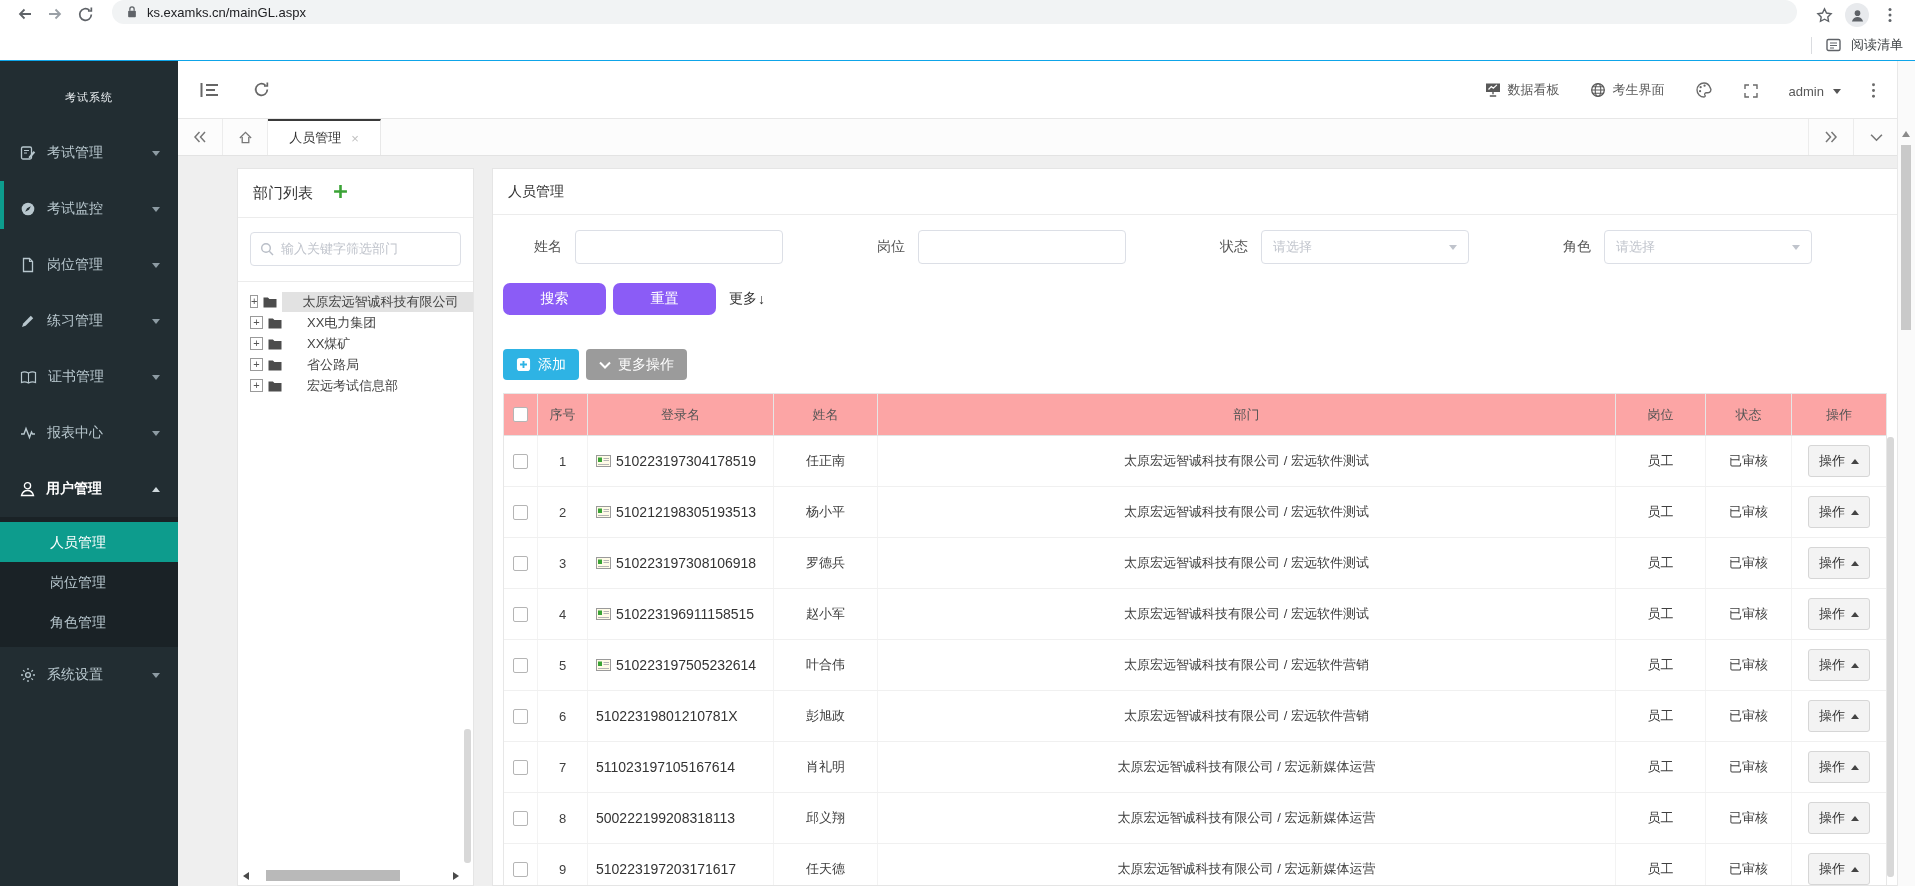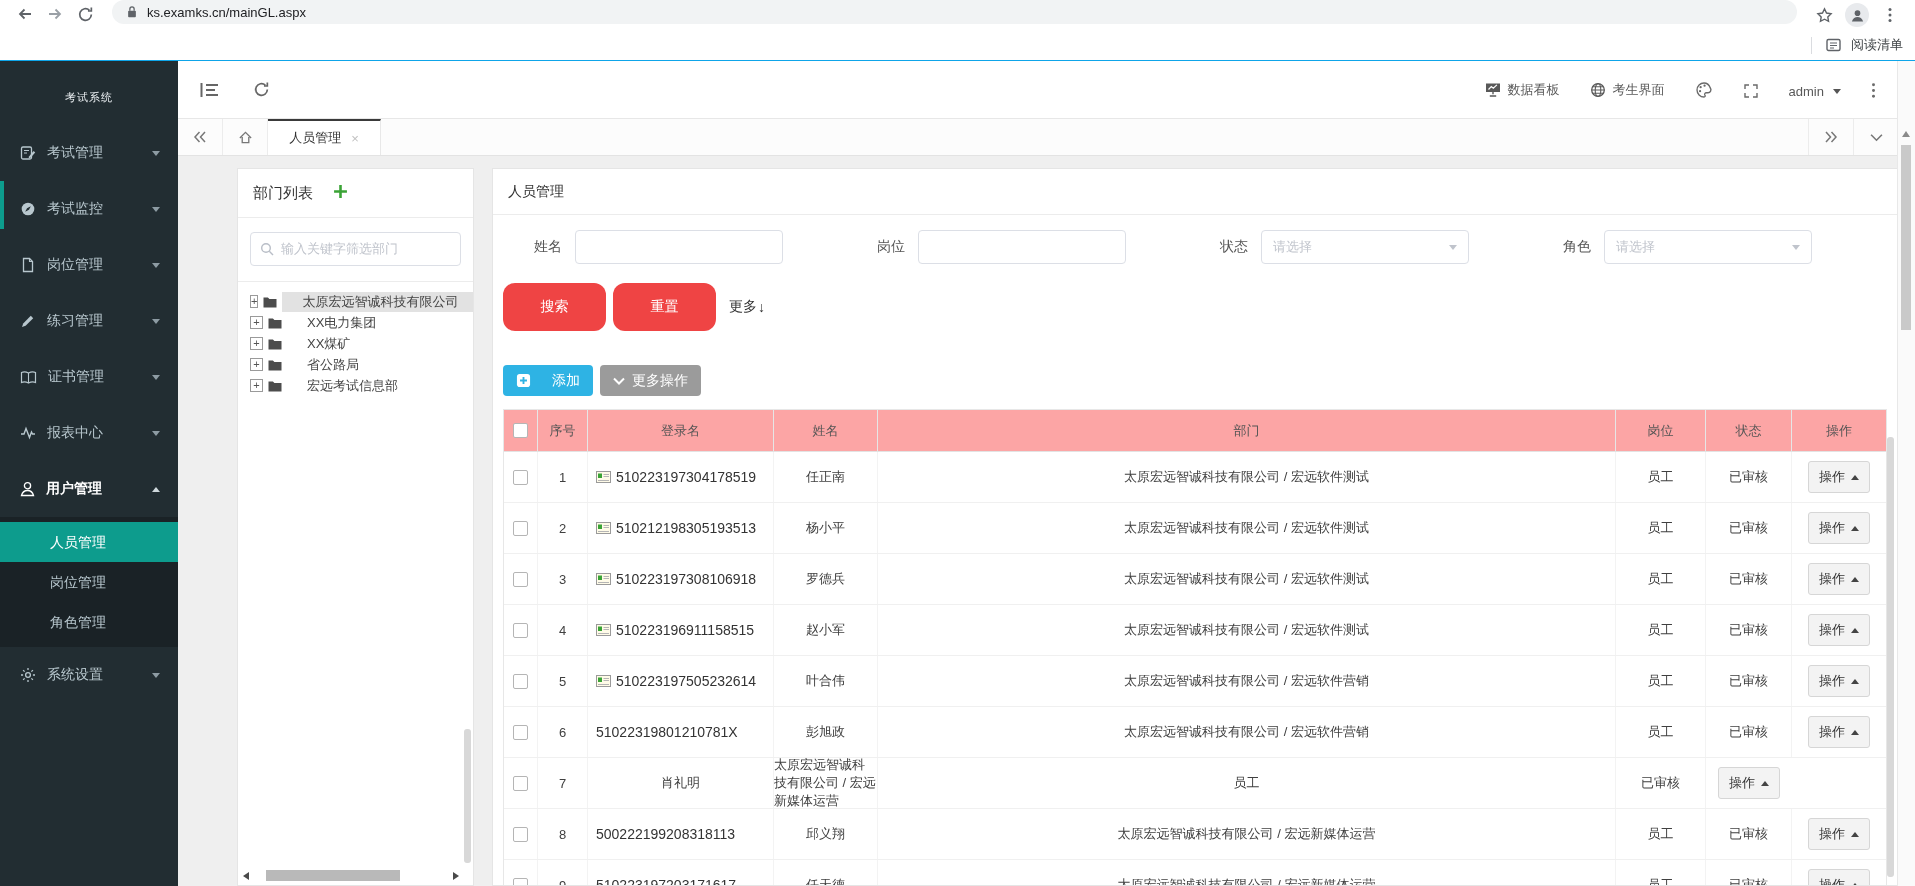--- a/index.html
+++ b/index.html
@@ -90,26 +90,26 @@
   .filters{display:flex;padding:15px 10px 0;}
   .fgroup{width:343px;display:flex;align-items:center;}
   .flabel{width:72px;text-align:right;padding-right:13px;font-size:14px;color:#555;box-sizing:border-box;flex:none;}
   .finput{width:208px;height:34px;border:1px solid #dcdfe6;border-radius:4px;background:#fff;
      box-sizing:border-box;font-size:13px;padding:0 10px;color:#333;outline:none;}
   .fselect{width:208px;height:34px;border:1px solid #dcdfe6;border-radius:4px;background:#fff;
      box-sizing:border-box;display:flex;align-items:center;justify-content:space-between;
      padding:0 11px;color:#c0c4cc;font-size:13px;cursor:pointer;}
   .caret.gray{border-top:5px solid #c0c4cc;}
   .btn-row{display:flex;align-items:center;padding:19px 10px 0;}
-  .btn{height:48px;width:103px;border-radius:12px;background:#ef4444;color:#fff;font-size:14px;
+  .btn{height:32px;width:103px;border-radius:7px;background:#8b5cf6;color:#fff;font-size:14px;
      display:flex;align-items:center;justify-content:center;margin-right:7px;cursor:pointer;border:none;}
   .more-link{margin-left:6px;font-size:14px;color:#333;cursor:pointer;display:flex;align-items:center;gap:1px;}
   .action-row{display:flex;align-items:center;padding:34px 10px 0;gap:7px;}
   .btn-add{height:31px;padding:0 13px;border-radius:4px;background:#2eb3e4;color:#fff;
-     display:flex;align-items:center;justify-content:center;gap:21px;font-size:14px;cursor:pointer;border:none;}
+     display:flex;align-items:center;justify-content:center;gap:7px;font-size:14px;cursor:pointer;border:none;}
   .btn-moreops{height:31px;padding:0 13px;border-radius:4px;background:#9b9b9b;color:#fff;
      display:flex;align-items:center;justify-content:center;gap:7px;font-size:14px;cursor:pointer;border:none;}
   .ptable{margin:13px 10px 0;border:1px solid #e7e7e7;}
   .thead,.trow{display:grid;grid-template-columns:34px 50px 186px 104px 1fr 90px 86px 94px;}
   .thead{background:#fca5a5;height:41px;border-bottom:1px solid #e3e3e3;}
   .th{display:flex;align-items:center;justify-content:center;font-size:13px;color:#555;border-right:1px solid #e6e6e6;}
   .th:last-child{border-right:none;}
   .trow{height:50px;border-bottom:1px solid #f0f0f0;background:#fff;}
   .td{display:flex;align-items:center;justify-content:center;font-size:13px;color:#404040;
      border-right:1px solid #f3f3f3;overflow:hidden;}
@@ -670,20 +670,23 @@
                   <span>操作</span>
                   <span class="caret upsm"></span>
                 </span>
               </span>
             </div>
             <div class="trow">
               <span class="td">
                 <span class="checkbox"></span>
               </span>
               <span class="td">7</span>
+              <span class="td td-login">
+                <span>511023197105167614</span>
+              </span>
               <span class="td">肖礼明</span>
               <span class="td">太原宏远智诚科技有限公司 / 宏远新媒体运营</span>
               <span class="td">员工</span>
               <span class="td">已审核</span>
               <span class="td">
                 <span class="op-btn">
                   <span>操作</span>
                   <span class="caret upsm"></span>
                 </span>
               </span>

